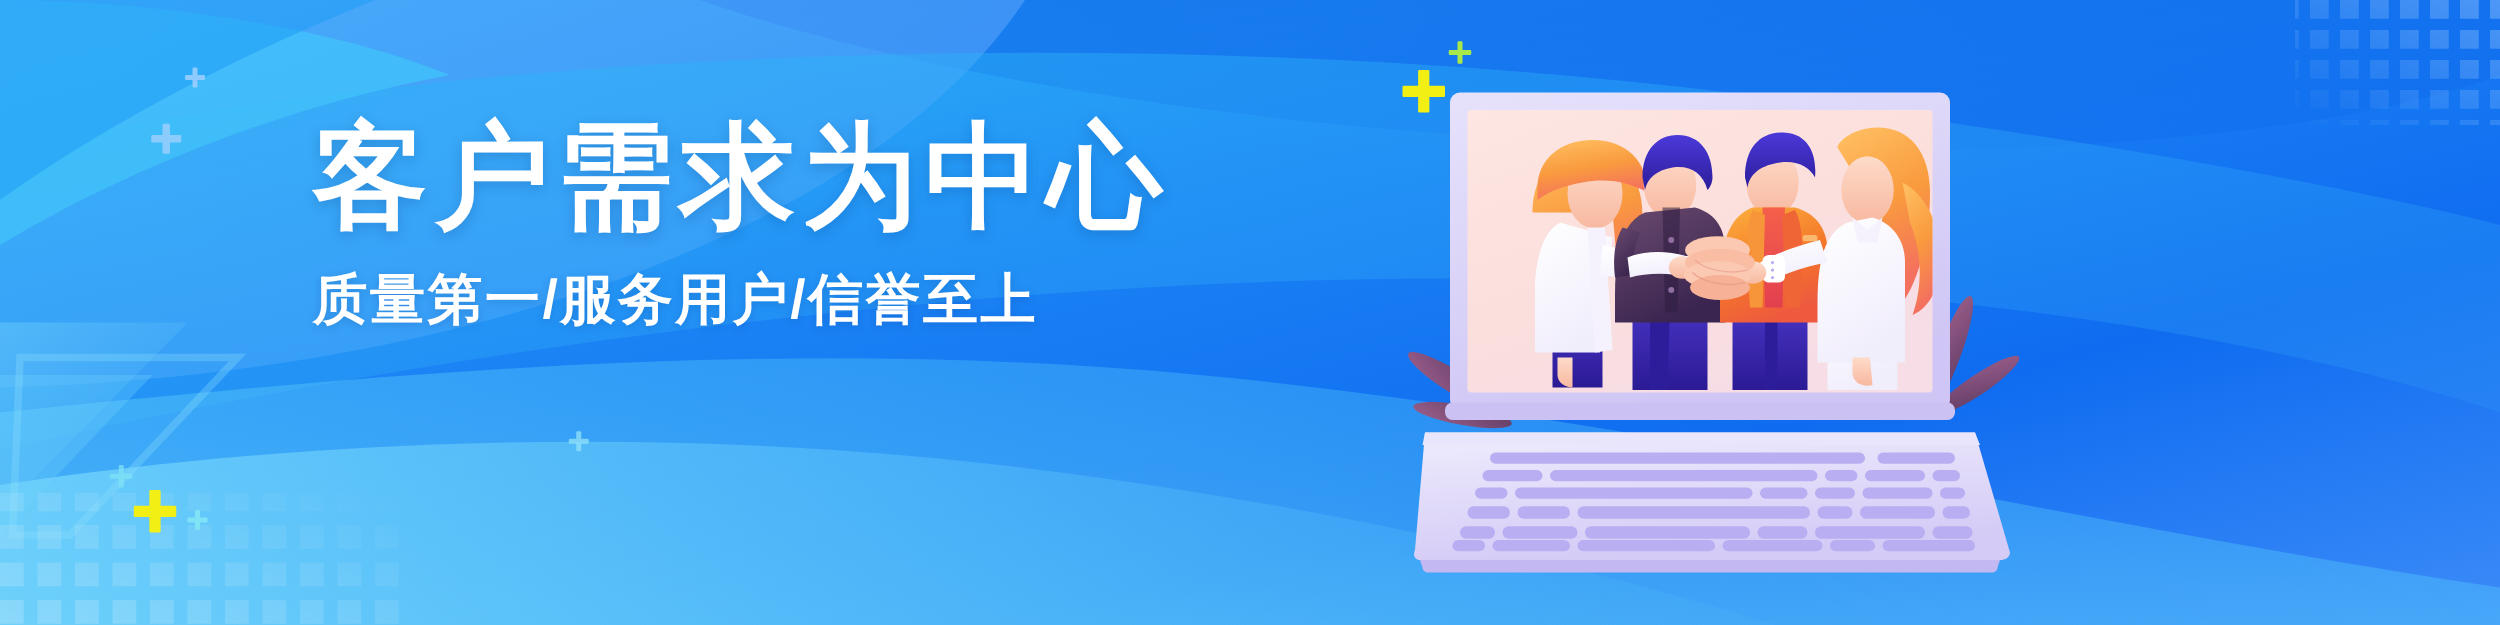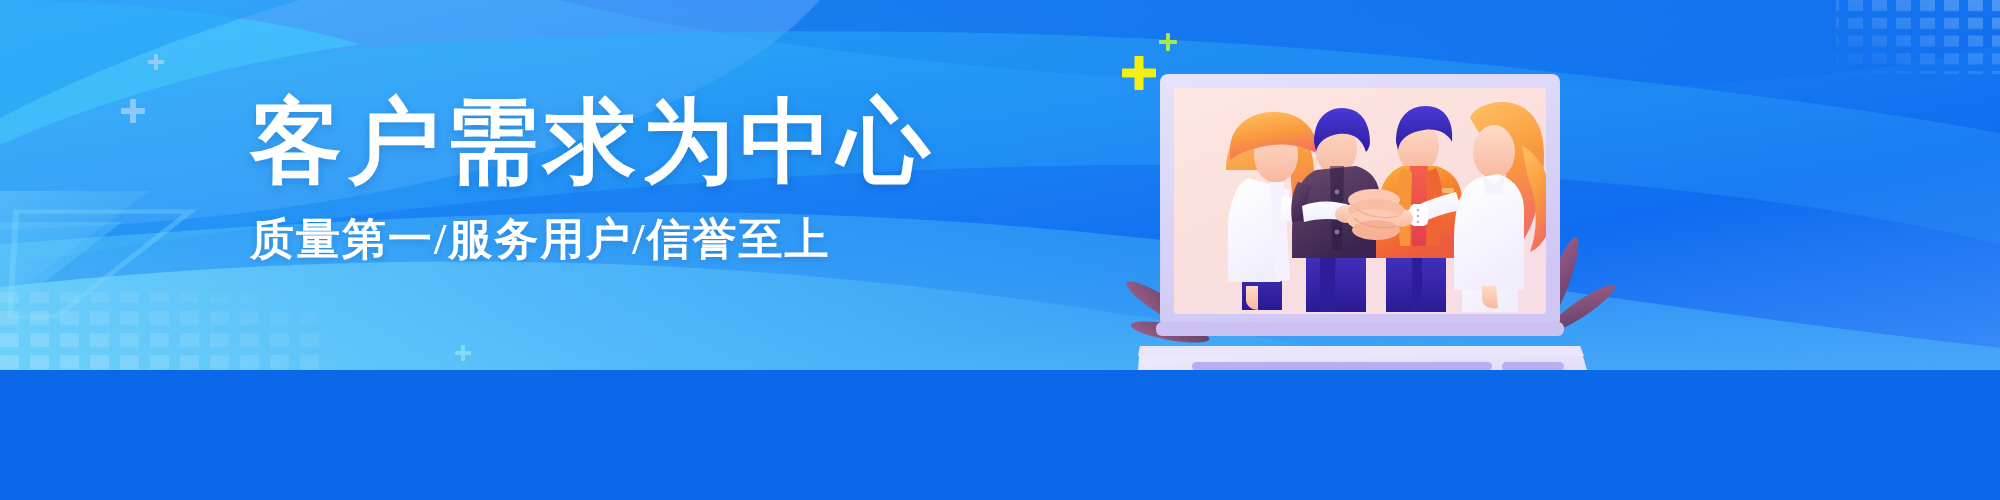--- a/index.html
+++ b/index.html
@@ -1,37 +1,37 @@
 <!DOCTYPE html>
 <html><head>
 <meta charset="utf-8">
 <title>Banner</title>
 <style>
   html,body{margin:0;padding:0;background:#0b68e8;}
   body{font-family:"Liberation Sans","DejaVu Sans",sans-serif;}
   .banner{
-    position:relative;width:2000px;height:370px;overflow:hidden;
+    position:relative;width:2000px;height:500px;overflow:hidden;
     background:linear-gradient(105deg,#2fb6f7 0%,#2293f5 22%,#1a7ff4 45%,#1470f2 65%,#3d8cf8 100%);
   }
   .layer{position:absolute;inset:0;pointer-events:none;}
   .layer svg{display:block;width:100%;height:100%;}
 
   
   .copy{position:absolute;left:250px;top:96px;width:660px;z-index:30;}
   .headline{
     font-size:92px;line-height:1.0;font-weight:700;color:#ffffff;
     letter-spacing:6px;white-space:nowrap;
     text-shadow:0 3px 10px rgba(6,50,120,.22);
     font-family:"DejaVu Sans","Liberation Sans",sans-serif;
   }
   .subline{
     margin-top:28px;font-size:44px;line-height:1.1;font-weight:700;color:#ffffff;
     letter-spacing:2px;white-space:nowrap;
     text-shadow:0 2px 7px rgba(6,50,120,.20);
-    font-family:Liberation Serif, serif;
+    font-family:Liberation Sans, sans-serif;
   }
 
   
   .plus{position:absolute;z-index:25;}
   .plus::before,.plus::after{content:"";position:absolute;background:currentColor;border-radius:1px;}
   .plus::before{left:50%;top:0;width:var(--t);height:100%;transform:translateX(-50%);}
   .plus::after{top:50%;left:0;height:var(--t);width:100%;transform:translateY(-50%);}
 
   
   .illus{position:absolute;left:1130px;top:50px;width:480px;height:400px;z-index:20;}

